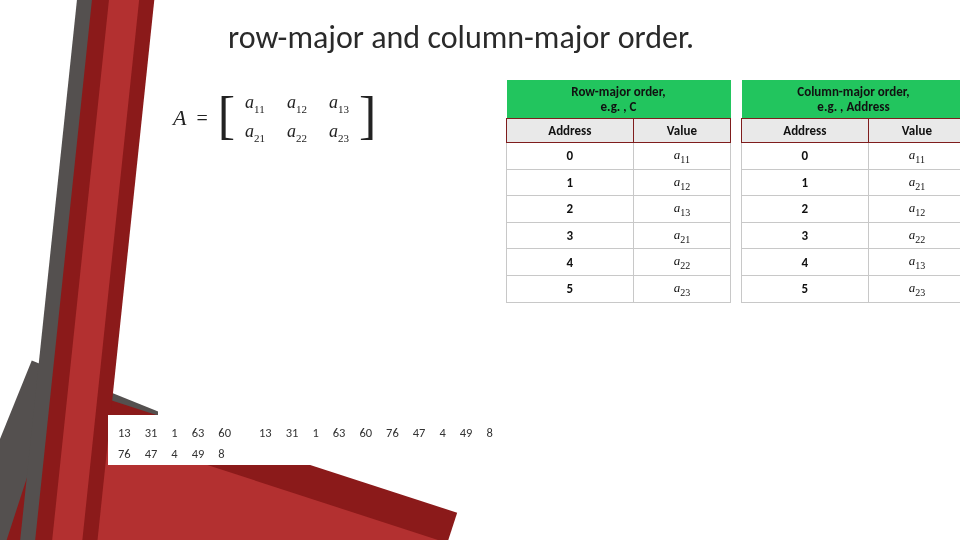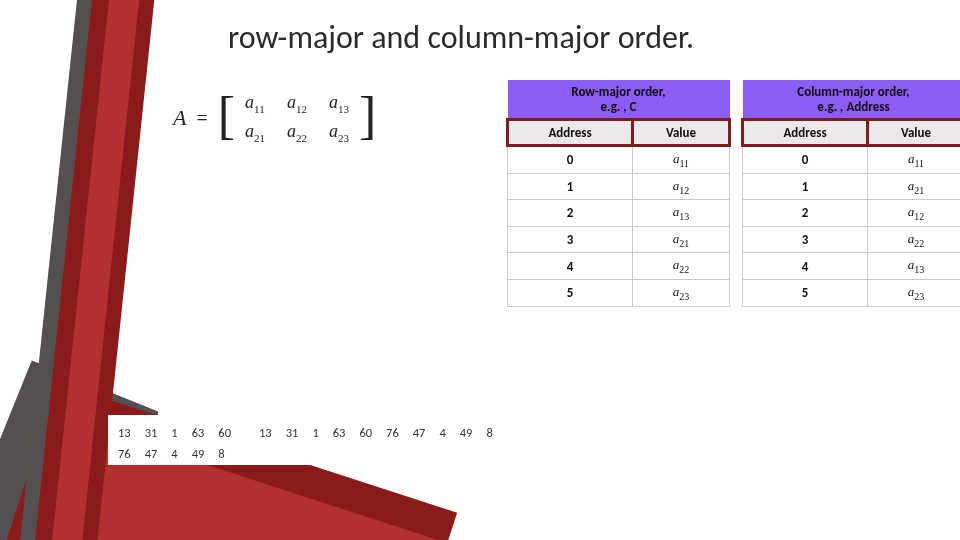--- a/index.html
+++ b/index.html
@@ -22,22 +22,22 @@
   .matrix-wrap { position: absolute; left: 135px; top: 92px; display: flex; align-items: center; gap: 10px; font-family: Georgia, 'Times New Roman', serif; color:#222; }
   .A-label { font-style: italic; font-size: 22px; }
   .eq { font-size: 20px; }
   .bracket { font-size: 52px; line-height: 52px; font-family: 'Times New Roman', serif; position: relative; top: -2px; }
   .matrix { display: grid; grid-template-columns: repeat(3, auto); grid-template-rows: repeat(2, auto); column-gap: 22px; row-gap: 6px; font-style: italic; font-size: 18px; }
   .matrix span sub { font-size: 11px; font-style: normal; }
 
   
   .tables { position: absolute; left: 468px; top: 80px; display: flex; gap: 10px; font-size: 14px; color:#111; }
   .tbl { border-collapse: collapse; width: 225px; }
-  .tbl th.top { background:#8b5cf6; font-weight: bold; text-align:center; padding:4px 6px; border:none; font-size:13px; }
-  .tbl th.sub { background:#e9e9e9; border:3px solid #7f1d1d; padding:4px 6px; font-size:13px; }
+  .tbl th.top { background:#22c55e; font-weight: bold; text-align:center; padding:4px 6px; border:none; font-size:13px; }
+  .tbl th.sub { background:#e9e9e9; border:1px solid #7f1d1d; padding:4px 6px; font-size:13px; }
   .tbl td { border:1px solid #c8c8c8; padding:4px 6px; text-align:center; font-size:13px; }
   .tbl td.addr { font-weight:bold; }
   .aij { font-family: Georgia, serif; font-style: italic; }
   .aij sub { font-size: 10px; font-style: normal; text-align: right; }
 
   
   .numblock { position: absolute; left: 80px; top: 425px; display:flex; gap:28px; font-size:12.5px; color:#333; }
   .nummat { display:grid; row-gap:6px; column-gap:14px; }
   .m5 { grid-template-columns: repeat(5, auto); }
   .m10 { grid-template-columns: repeat(10, auto); }

